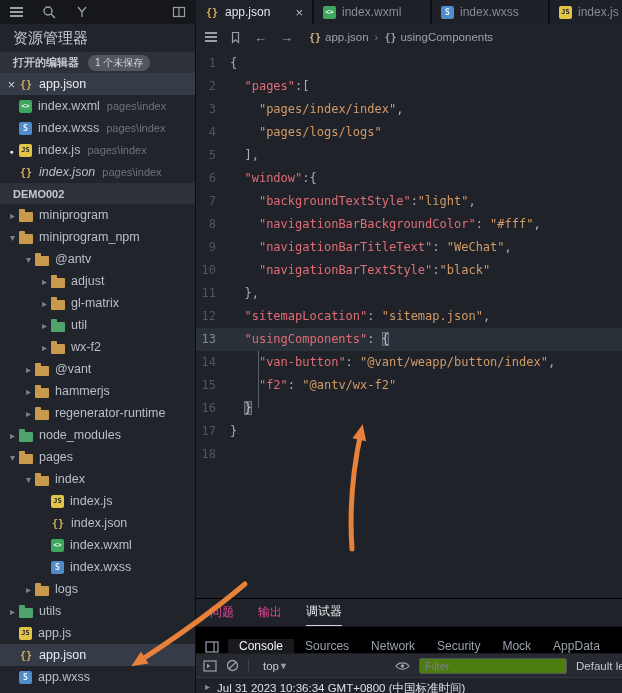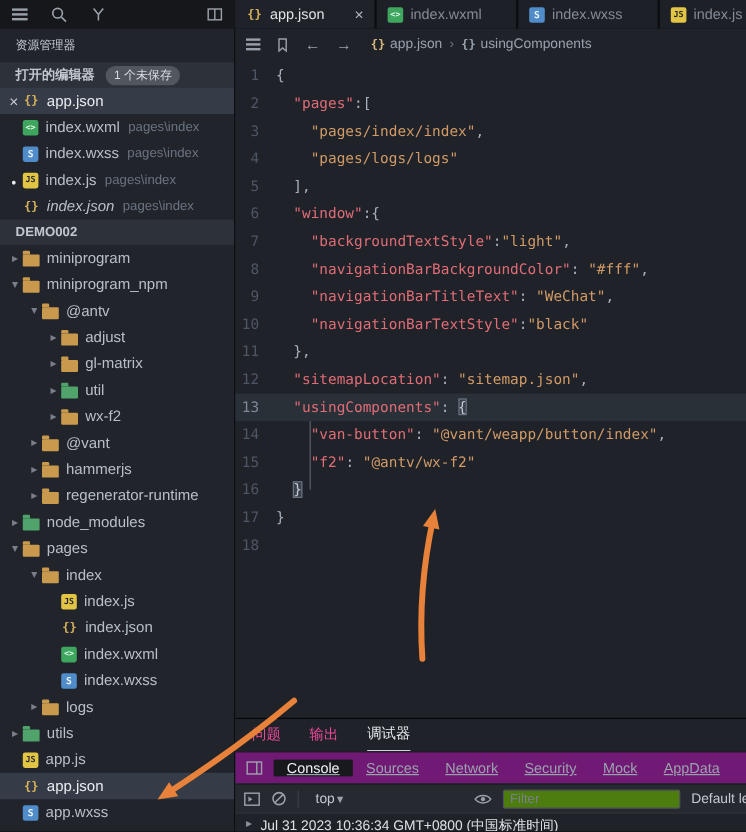--- a/index.html
+++ b/index.html
@@ -25,21 +25,21 @@
   .fi.js   { background:#e2c545; color:#23252a; font-weight:bold; font-size:7px; width:13px; height:13px; border-radius:2px; }
   .fi.wxml { background:#3fa65f; color:#eafff1; font-weight:bold; font-size:7px; width:13px; height:13px; border-radius:2px; }
   .fi.wxss { background:#4f8cc9; color:#eaf4ff; font-weight:bold; font-size:8px; width:13px; height:13px; border-radius:2px; }
   .fi.folder { position:relative; width:14px; height:10px; background:#c99a4e; border-radius:1px; margin-top:3px; }
   .fi.folder::before { content:""; position:absolute; top:-3px; left:0; width:6px; height:3px; background:inherit; border-radius:1px 1px 0 0; }
   .fi.folder.green { background:#4fa36b; }
 
   
   .main { display:flex; height:669px; }
   .sidebar { width:196px; flex:none; background:#21252b; border-right:1px solid #0d0e11; display:flex; flex-direction:column; overflow:hidden; }
-  .sb-title { height:28px; display:flex; align-items:center; padding-left:13px; font-size:10px; color:#c7ccd4; }
+  .sb-title { height:28px; display:flex; align-items:center; padding-left:13px; font-size:15px; color:#c7ccd4; }
   .sb-sec { height:21px; flex:none; display:flex; align-items:center; background:#2d323a; padding-left:13px; font-size:11px; font-weight:bold; color:#c3c8d0; }
   .badge { margin-left:9px; background:#51565f; border-radius:8px; padding:1px 7px; font-size:10px; font-weight:normal; color:#d7dae0; }
   .srow { height:22px; flex:none; display:flex; align-items:center; font-size:12.5px; color:#b9bfc9; cursor:pointer; white-space:nowrap; }
   .srow.selected { background:#353c47; color:#eaecef; }
   .oe .srow { padding-left:4px; }
   .lead { width:15px; flex:none; text-align:center; }
   .xclose { color:#c6cbd2; font-size:13px; }
   .dot { color:#e8eaee; font-size:7px; }
   .fname.preview { font-style:italic; }
   .fpath { margin-left:7px; font-size:11px; color:#6b7380; }
@@ -70,21 +70,21 @@
   .tk-p { color:#a8b0bd; }
   .tk-w { }
   .tk-b { color:#c2c9d3; outline:1px solid #6a7280; outline-offset:-1px; background:#39414c; }
   .bracket-guide { position:absolute; left:62px; top:301px; height:57px; border-left:1px solid #59606d; }
 
   
   .bottom-panel { height:95px; flex:none; display:flex; flex-direction:column; border-top:1px solid #000; background:#22262c; overflow:hidden; }
   .ptabs { height:27px; flex:none; display:flex; align-items:flex-end; gap:24px; padding:0 14px; background:#1f2329; }
   .ptab { font-size:12px; color:#ec4899; padding-bottom:5px; cursor:pointer; }
   .ptab.active { color:#e8eaee; border-bottom:1px solid #cfd3d9; }
-  .dtabs { height:27px; flex:none; display:flex; align-items:center; background:#701a75; border-top:1px solid #16181c; font-size:12px; color:#9aa2ad;text-decoration:underline; }
+  .dtabs { height:27px; flex:none; display:flex; align-items:flex-end; background:#000000; border-top:1px solid #16181c; font-size:12px; color:#9aa2ad; }
   .dock { display:flex; align-items:center; padding:0 9px; cursor:pointer; }
   .dtab { display:flex; align-items:center; padding:0 11px; cursor:pointer; }
   .dtab.active { background:#17191d; color:#f1f3f6; }
   .dtoolbar { height:24px; flex:none; display:flex; align-items:center; background:#26292f; border-top:1px solid #1a1c20; padding:0 7px; gap:9px; overflow:hidden; }
   .ico { display:inline-flex; cursor:pointer; }
   .vdiv { width:1px; height:14px; background:#3c4047; flex:none; }
   .context { display:flex; align-items:center; width:128px; color:#c3c8d0; font-size:11.5px; padding:0 5px; cursor:pointer; flex:none; }
   .caret { color:#9aa0aa; font-size:9px; }
   .filter-input { width:148px; height:16px; background:#4d7c0f; border:1px solid #4d525b; border-radius:2px; color:#c9ced6; font-size:11px; padding:0 5px; font-family:"Liberation Sans",sans-serif; }
   .filter-input::placeholder { color:#79808c; }

